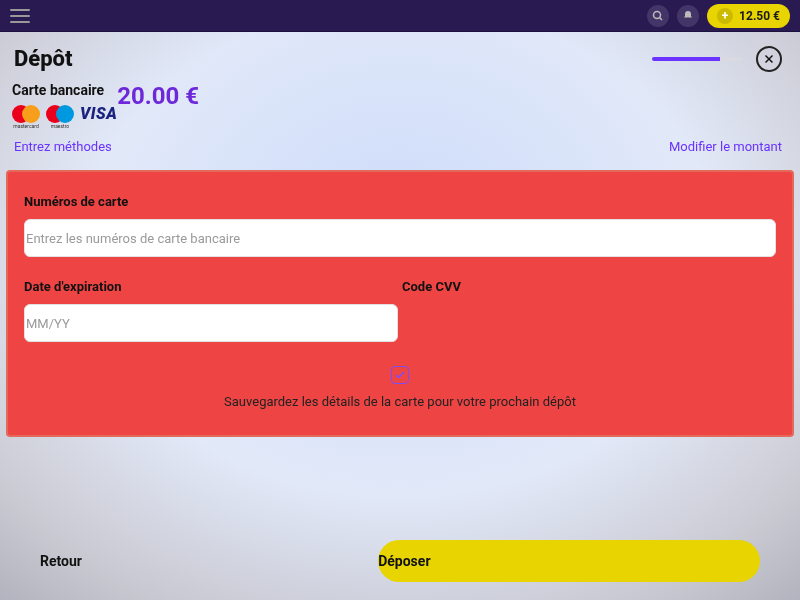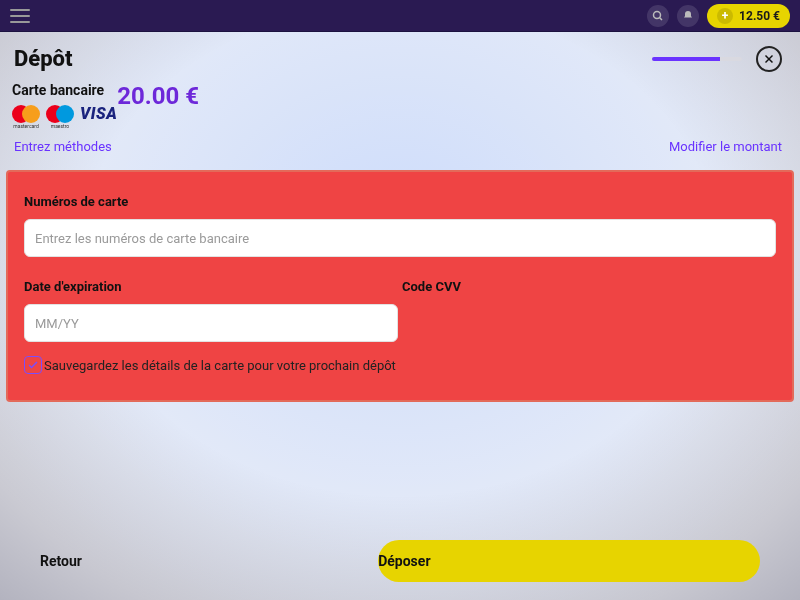--- a/index.html
+++ b/index.html
@@ -37,27 +37,27 @@
     .maestro .c1{background:#eb001b;}
     .maestro .c2{background:#0099df;}
     .mc-label{position:absolute;top:18px;left:0;width:28px;text-align:center;font-size:5px;color:#333;}
     .visa-txt{font-style:italic;font-weight:900;color:#1a237e;font-size:16px;letter-spacing:0.5px;}
     .amount{font-size:24px;font-weight:700;color:#6d28d9;}
     .meta-links{padding:0 18px 10px 14px;display:flex;justify-content:space-between;font-size:13px;color:#6a33ff;}
     .meta-links span{cursor:pointer;}
     
     .form-panel{margin:6px 6px 0 6px;border:2px solid #e36a5a;border-radius:4px;background:#ef4444;padding:18px 16px 26px 16px;}
     .field-label{font-size:13px;font-weight:700;color:#111;margin:4px 0 10px 0;}
-    .input{width:100%;height:38px;border:1px solid #e2e2e2;border-radius:6px;background:#fff;padding:0 10px;font-size:13px;color:#333;}
+    .input{width:100%;height:38px;border:1px solid #e2e2e2;border-radius:6px;background:#fff;padding:0 1px;font-size:13px;color:#333;}
     .input::placeholder{color:#9a9a9a;}
     .row2{display:flex;gap:4px;margin-top:18px;}
     .col{flex:1;display:flex;flex-direction:column;}
     .cvv-wrap{position:relative;}
     .eye{position:absolute;right:10px;top:50%;transform:translateY(-50%);cursor:pointer;color:#444;}
-    .savecard{display:flex;align-items:center;gap:2px;margin-top:14px;font-size:13px;color:#222;}
+    .savecard{display:flex;align-items:center;gap:10px;margin-top:24px;font-size:13px;color:#222;flex-direction:column;}
     .checkbox{width:18px;height:18px;border:1.5px solid #7a4dff;border-radius:4px;display:flex;align-items:center;justify-content:center;cursor:pointer;color:#7a4dff;}
     
     .footer{position:absolute;left:0;right:0;bottom:18px;display:flex;padding:0 40px;gap:20px;}
     .btn{flex:1;height:42px;border-radius:21px;display:flex;align-items:center;font-weight:700;font-size:14px;cursor:pointer;}
     .btn-back{background:transparent;color:#111;}
     .btn-deposit{background:#e7d400;color:#111;flex:1.2;}
   </style>
 </head>
 <body>
 

